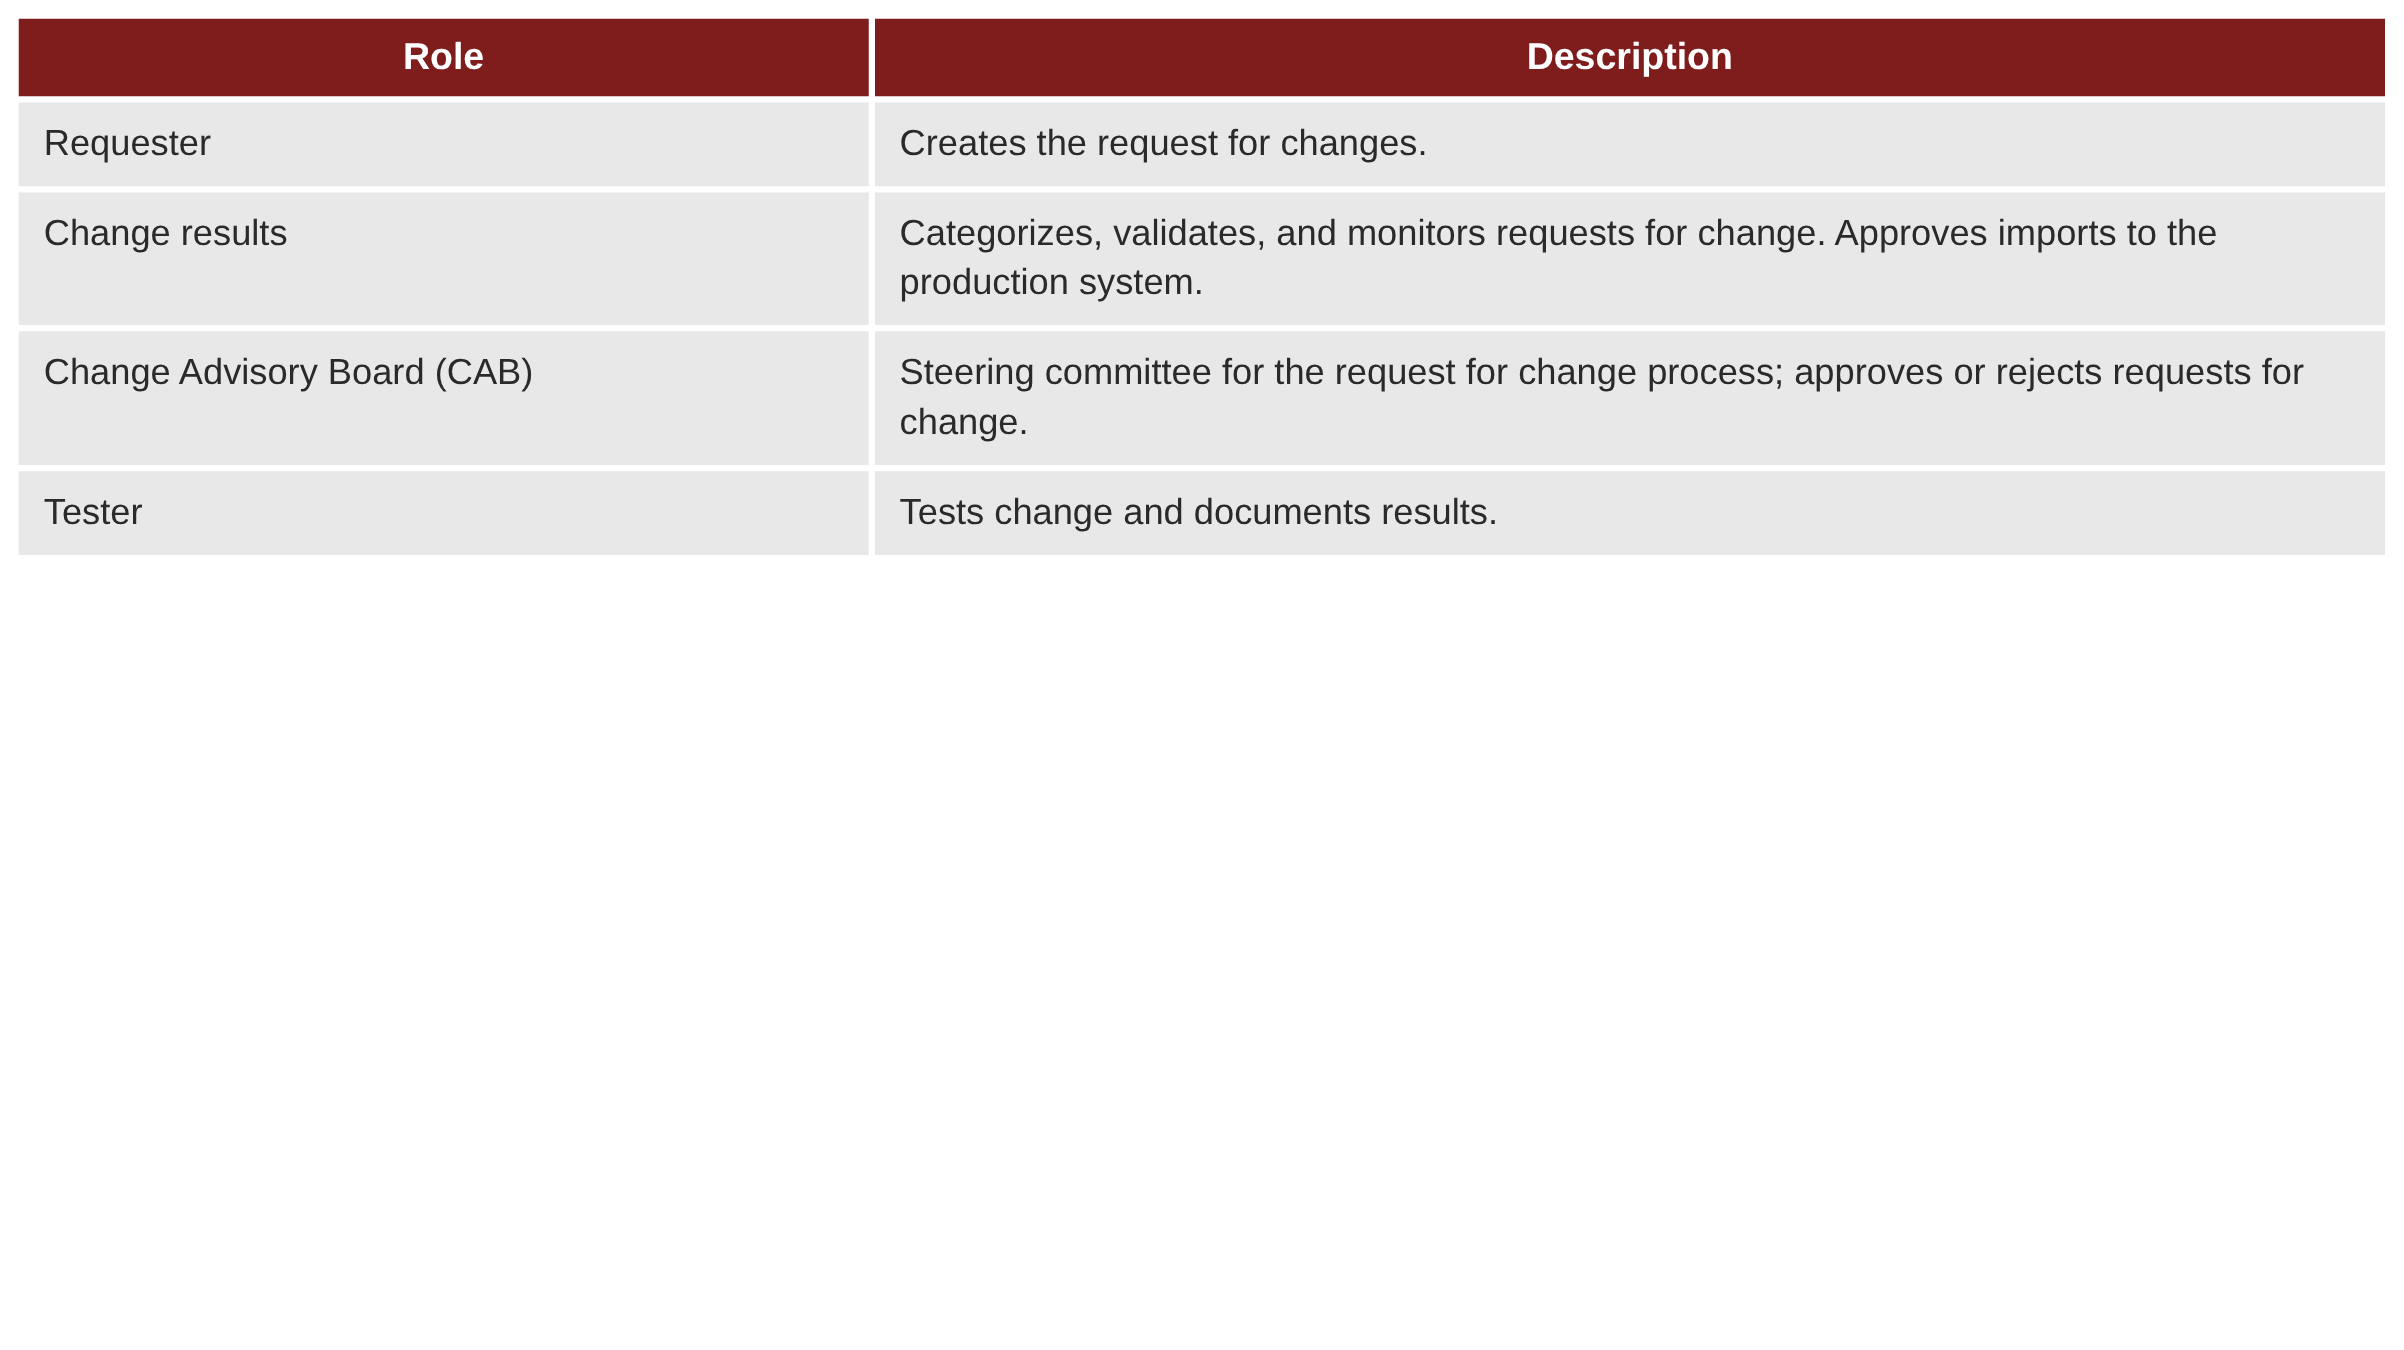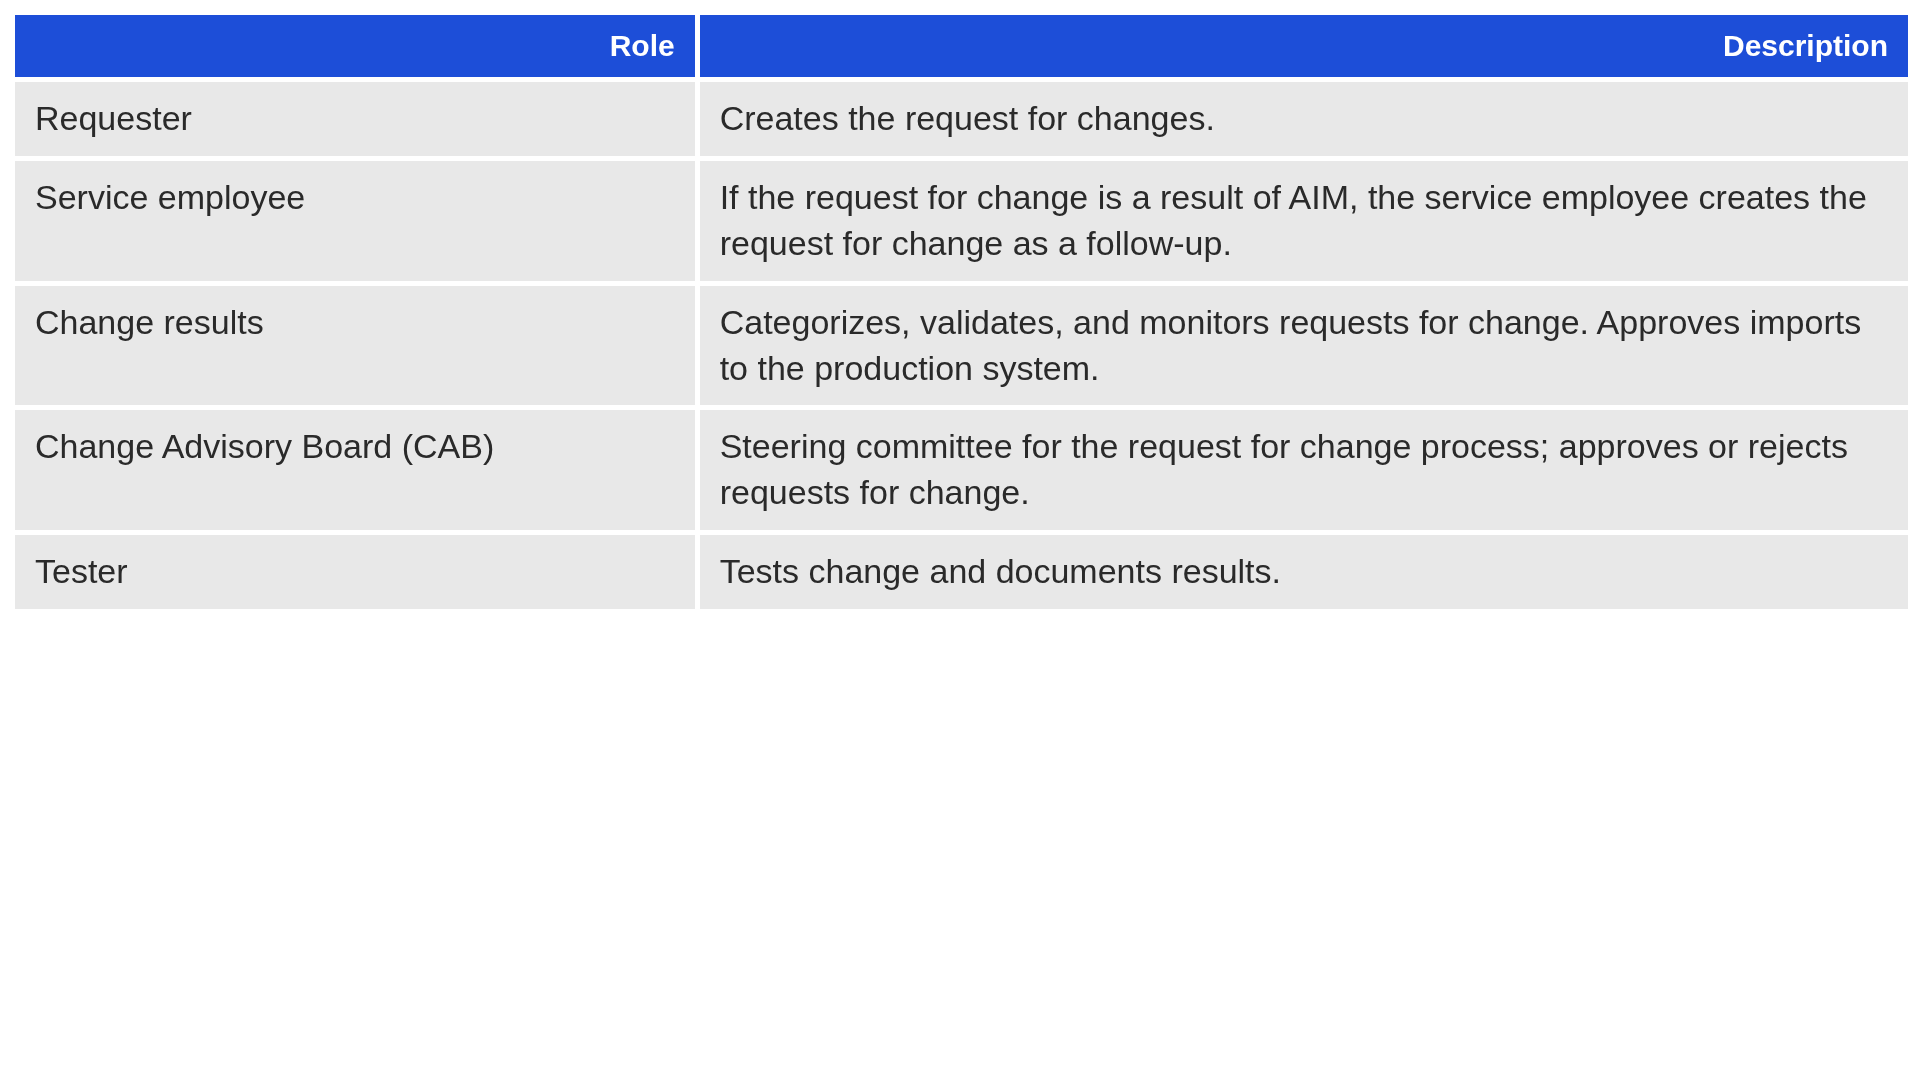--- a/index.html
+++ b/index.html
@@ -12,33 +12,33 @@
       background: #ffffff;
       padding: 10px;
     }
     table {
       width: 100%;
       border-collapse: separate;
       border-spacing: 5px;
       table-layout: fixed;
     }
     th {
-      background-color: #1d4ed8;
+      background-color: #7f1d1d;
       color: #ffffff;
-      text-align: right;
+      text-align: center;
       padding: 14px 20px;
       font-weight: 600;
       font-size: 30px;
       vertical-align: top;
     }
     td {
       background-color: #e8e8e8;
       color: #2a2a2a;
       padding: 14px 20px;
-      font-size: 34px;
+      font-size: 29px;
       line-height: 1.35;
       vertical-align: top;
     }
     col.role-col {
       width: 36%;
     }
     col.desc-col {
       width: 64%;
     }
   </style>
@@ -55,24 +55,20 @@
       <th>Role</th>
       <th>Description</th>
     </tr>
   </thead>
   <tbody>
     <tr>
       <td>Requester</td>
       <td>Creates the request for changes.</td>
     </tr>
     <tr>
-      <td>Service employee</td>
-      <td>If the request for change is a result of AIM, the service employee creates the request for change as a follow-up.</td>
-    </tr>
-    <tr>
       <td>Change results</td>
       <td>Categorizes, validates, and monitors requests for change. Approves imports to the production system.</td>
     </tr>
     <tr>
       <td>Change Advisory Board (CAB)</td>
       <td>Steering committee for the request for change process; approves or rejects requests for change.</td>
     </tr>
     <tr>
       <td>Tester</td>
       <td>Tests change and documents results.</td>

